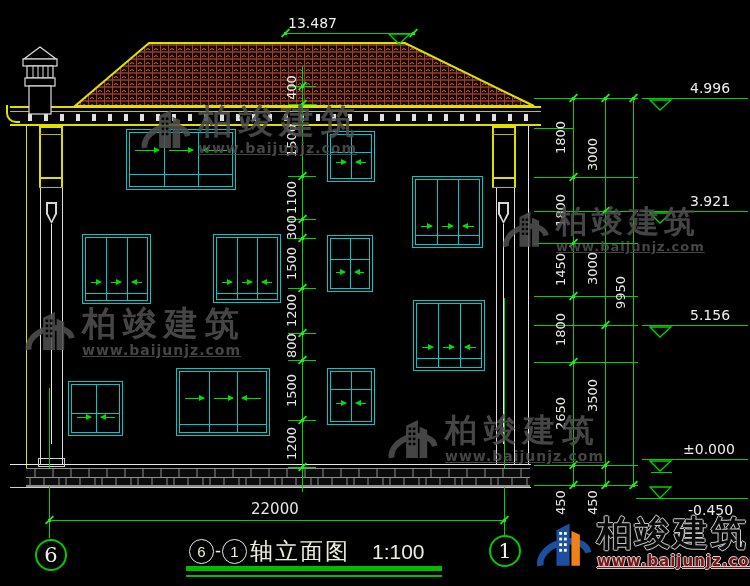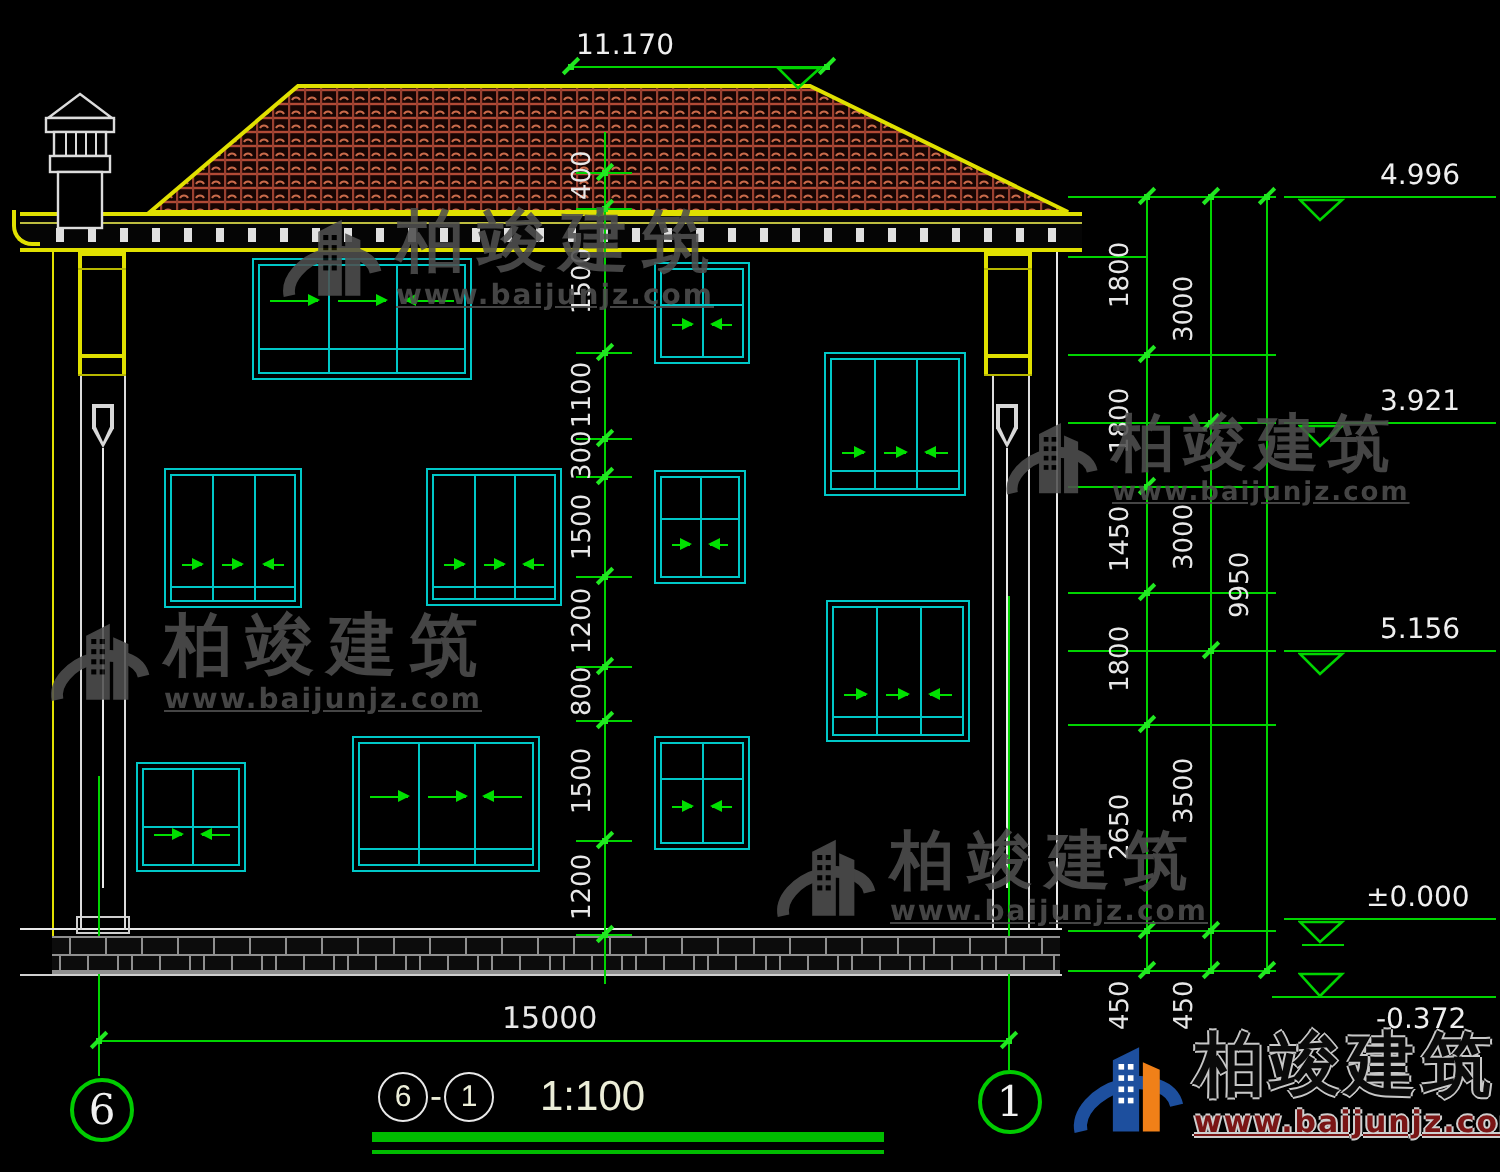--- a/index.html
+++ b/index.html
@@ -110,21 +110,21 @@
       </pattern>
     </defs>
     <rect width="504" height="19" fill="url(#st)"></rect>
   </svg>
   <div class="wline" style="left:10px;top:487px;width:521px;height:1px;background:#cfcfcf;"></div>
 
   <div class="hline" style="left:285px;top:33px;width:130px;"></div>
   <svg class="abs" style="left:388px;top:33px;z-index:21" width="24" height="12">
     <polygon points="1,1 22,1 11,11" fill="none" stroke="#00d400" stroke-width="1.3"></polygon>
   </svg>
-  <div class="lvltxt" style="left:288px;top:15px;">11.170</div>
+  <div class="lvltxt" style="left:288px;top:15px;">13.487</div>
 
   <div class="vline" style="left:302px;top:66px;height:426px;z-index:20;"></div>
   <div class="vdim" style="left:284px;top:70px;height:36px;">400</div>
   <div class="vdim" style="left:284px;top:120px;height:40px;">1500</div>
   <div class="vdim" style="left:284px;top:177px;height:40px;">1100</div>
   <div class="vdim" style="left:284px;top:210px;height:36px;">300</div>
   <div class="vdim" style="left:284px;top:243px;height:40px;">1500</div>
   <div class="vdim" style="left:284px;top:290px;height:40px;">1200</div>
   <div class="vdim" style="left:284px;top:328px;height:36px;">800</div>
   <div class="vdim" style="left:284px;top:370px;height:40px;">1500</div>
@@ -170,38 +170,39 @@
   <svg class="abs" style="left:649px;top:460px;z-index:21" width="24" height="12">
       <polygon points="1,1 22,1 11,11" fill="none" stroke="#00d400" stroke-width="1.3"></polygon>
     </svg>
   <div class="hline" style="left:651px;top:472px;width:21px;"></div>
   <div class="lvltxt" style="left:683px;top:441px;">±0.000</div>
 
   <div class="hline" style="left:636px;top:498px;width:112px;"></div>
   <svg class="abs" style="left:649px;top:486px;z-index:21" width="24" height="13">
       <polygon points="1,1 22,1 11,12" fill="none" stroke="#00d400" stroke-width="1.3"></polygon>
     </svg>
-  <div class="lvltxt" style="left:688px;top:502px;">-0.372</div>
+  <div class="lvltxt" style="left:688px;top:502px;">-0.450</div>
 
   <div class="hline" style="left:49px;top:520px;width:456px;z-index:20;"></div>
-  <div class="dimtxt" style="left:251px;top:500px;font-size:15px;">15000</div>
+  <div class="dimtxt" style="left:251px;top:500px;font-size:15px;">22000</div>
   <div class="vline" style="left:49px;top:388px;height:150px;"></div>
   <div class="vline" style="left:504px;top:298px;height:237px;"></div>
 
   <div class="bubble" style="left:35px;top:539px;">
       <span>6</span>
     </div>
   <div class="bubble" style="left:489px;top:535px;">
       <span>1</span>
     </div>
 
   <div class="title-row" style="left:188px;top:536px;">
     <span class="circ">6</span>
     <span style="font-size:18px;">-</span>
     <span class="circ">1</span>
+    <span style="font-size:23px;letter-spacing:2px;margin-left:2px;">轴立面图</span>
     <span style="font-size:21px;margin-left:22px;">1:100</span>
   </div>
   <div class="abs" style="left:186px;top:566px;width:256px;height:5px;background:#00bb00;z-index:25;"></div>
   <div class="abs" style="left:186px;top:575px;width:256px;height:2px;background:#00bb00;z-index:25;"></div>
 
   <div class="wm" style="left:138px;top:104px;">
     <svg width="54" height="54" viewBox="0 0 64 64">
       <path d="M8 52 A25 17 -18 1 1 59 38" fill="none" stroke="#4f4f4f" stroke-width="7"></path>
       <polygon points="25,14 39,7 39,52 25,52" fill="#4f4f4f"></polygon>
       <polygon points="41,15 50,19 50,52 41,52" fill="#4f4f4f"></polygon>

